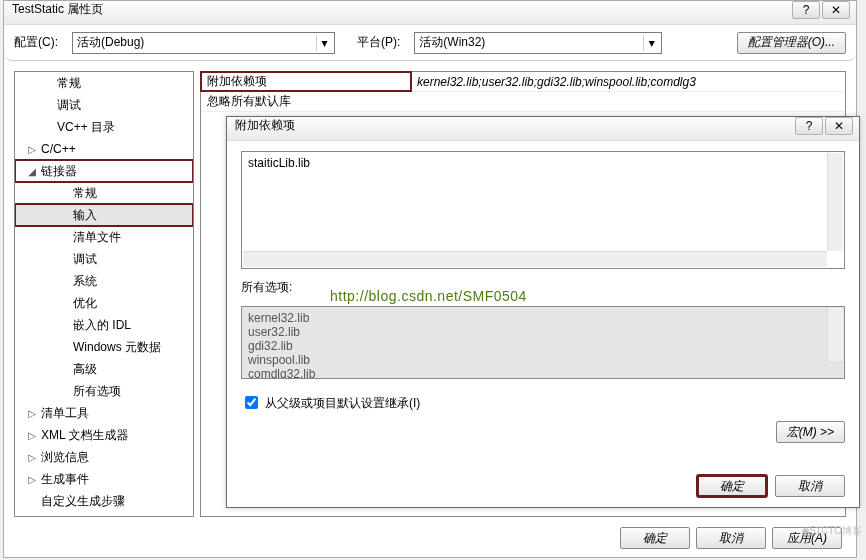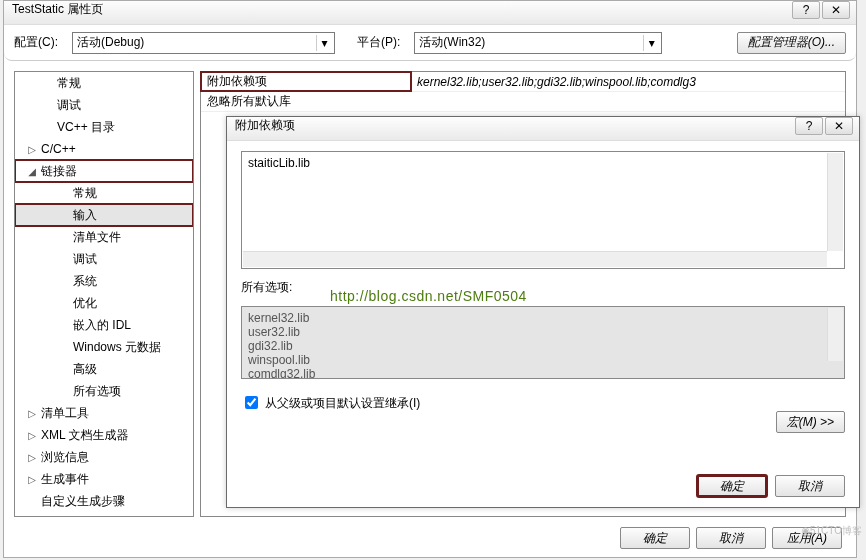--- a/index.html
+++ b/index.html
@@ -35,21 +35,21 @@
 
 
 .sub-dlg { position: absolute; left: 226px; top: 116px; width: 634px; height: 392px; background: #fff; border: 1px solid #6a6a6a; box-shadow: 0 0 6px rgba(0,0,0,.2); }
 .sub-body { padding: 10px 14px 0 14px; }
 .txtarea { width: 100%; height: 118px; border: 1px solid #888; padding: 4px 6px; background: #fff; overflow: auto; position: relative; }
 .scroll-v { position: absolute; right: 1px; top: 1px; bottom: 17px; width: 16px; background: #efefef; border-left: 1px solid #ddd; }
 .scroll-h { position: absolute; left: 1px; right: 17px; bottom: 1px; height: 16px; background: #efefef; border-top: 1px solid #ddd; }
 .inh-label { margin-top: 10px; }
 .inh-box { width: 100%; height: 73px; border: 1px solid #888; padding: 4px 6px; margin-top: 10px; background: #e5e5e5; overflow: auto; position: relative; color: #555; }
 .chk-row { margin-top: 14px; display: flex; align-items: flex-end; gap: 4px; }
-.macro-btn { position: absolute; right: 14px; top: 294px; text-align: center; }
+.macro-btn { position: absolute; right: 14px; top: 304px; text-align: center; }
 .sub-btns { position: absolute; right: 14px; bottom: 10px; display: flex; gap: 8px; }
 .hl-red-thick { outline: 3px solid #6b1d1d; outline-offset: -2px; }
 
 .watermark { position: absolute; left: 330px; top: 288px; color: #4d7c0f; font-size: 14px; font-family: Liberation Sans, sans-serif; letter-spacing: .5px; pointer-events: none; }
 .cto-mark { position: absolute; right: 4px; bottom: 22px; color: #bfbfbf; font-size: 10px; pointer-events: none; }
 </style>
 </head>
 <body>
 
 <div class="main-win">

